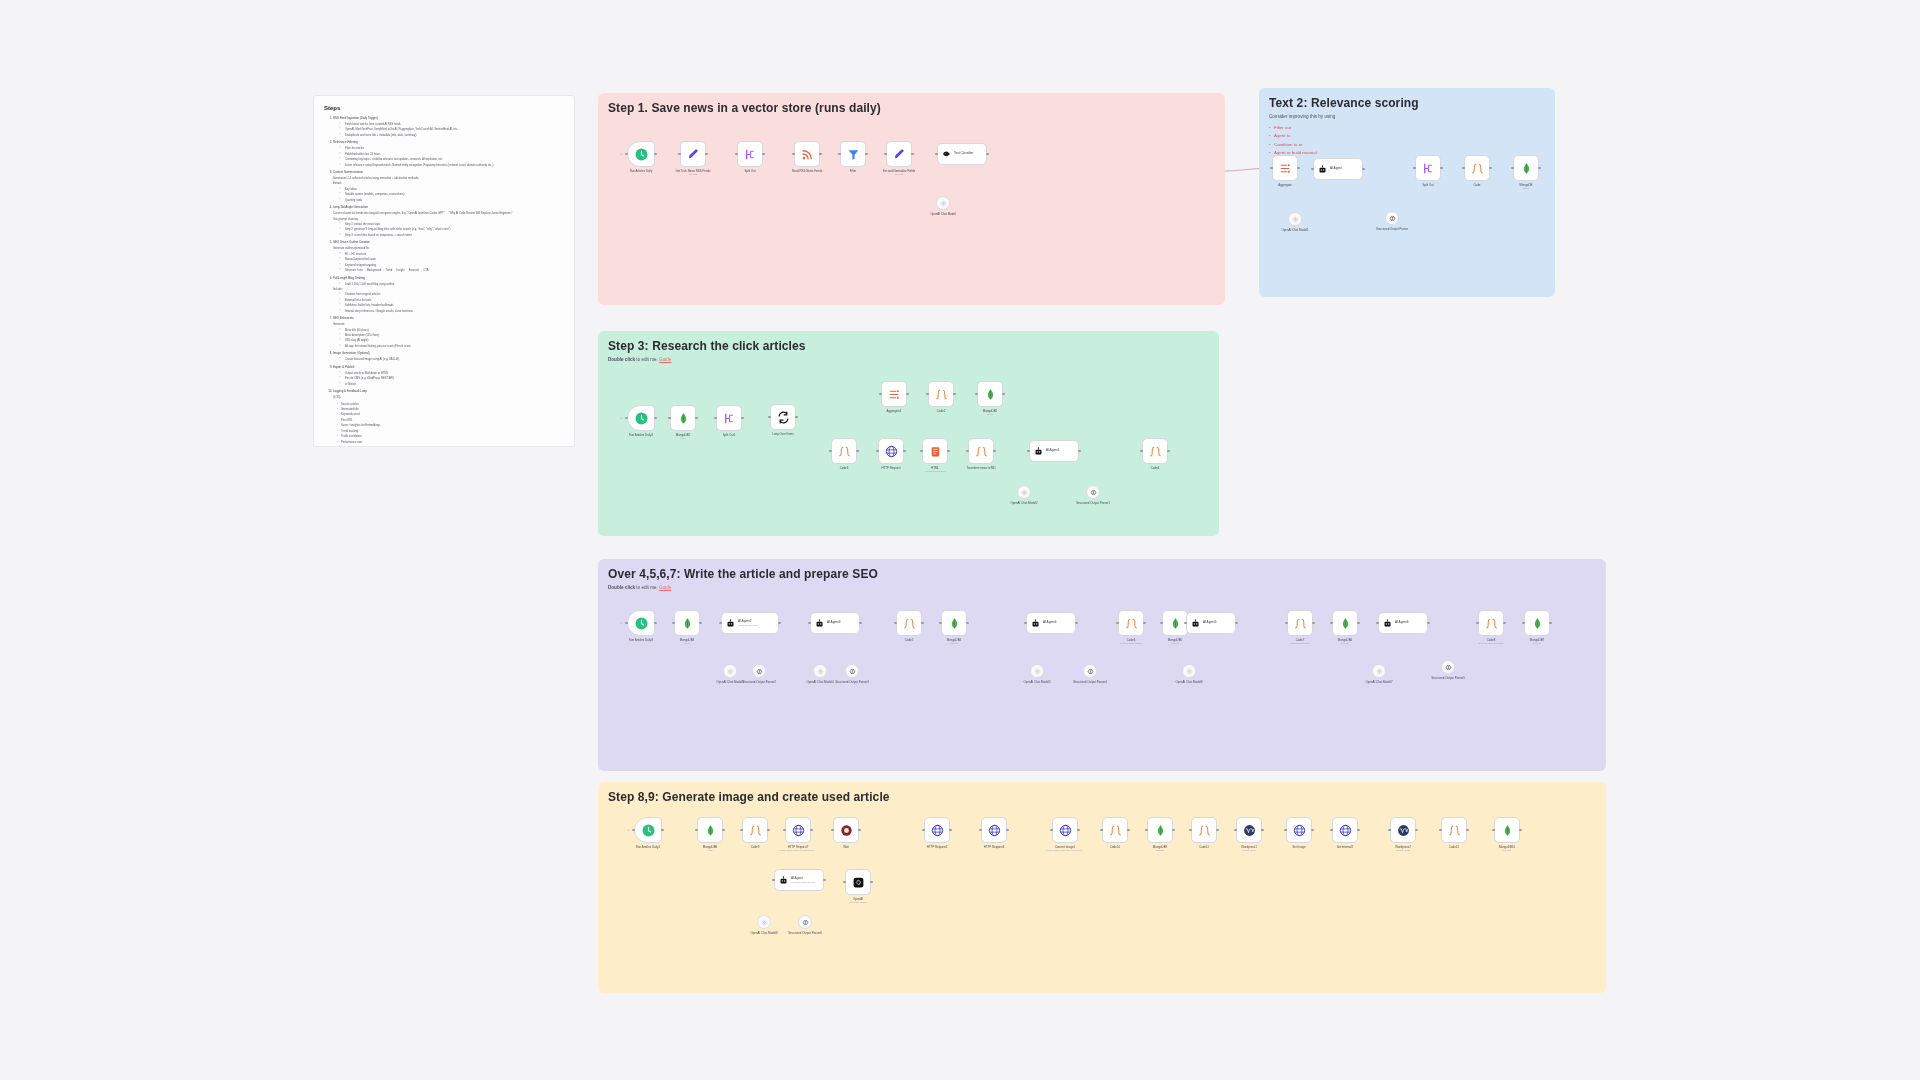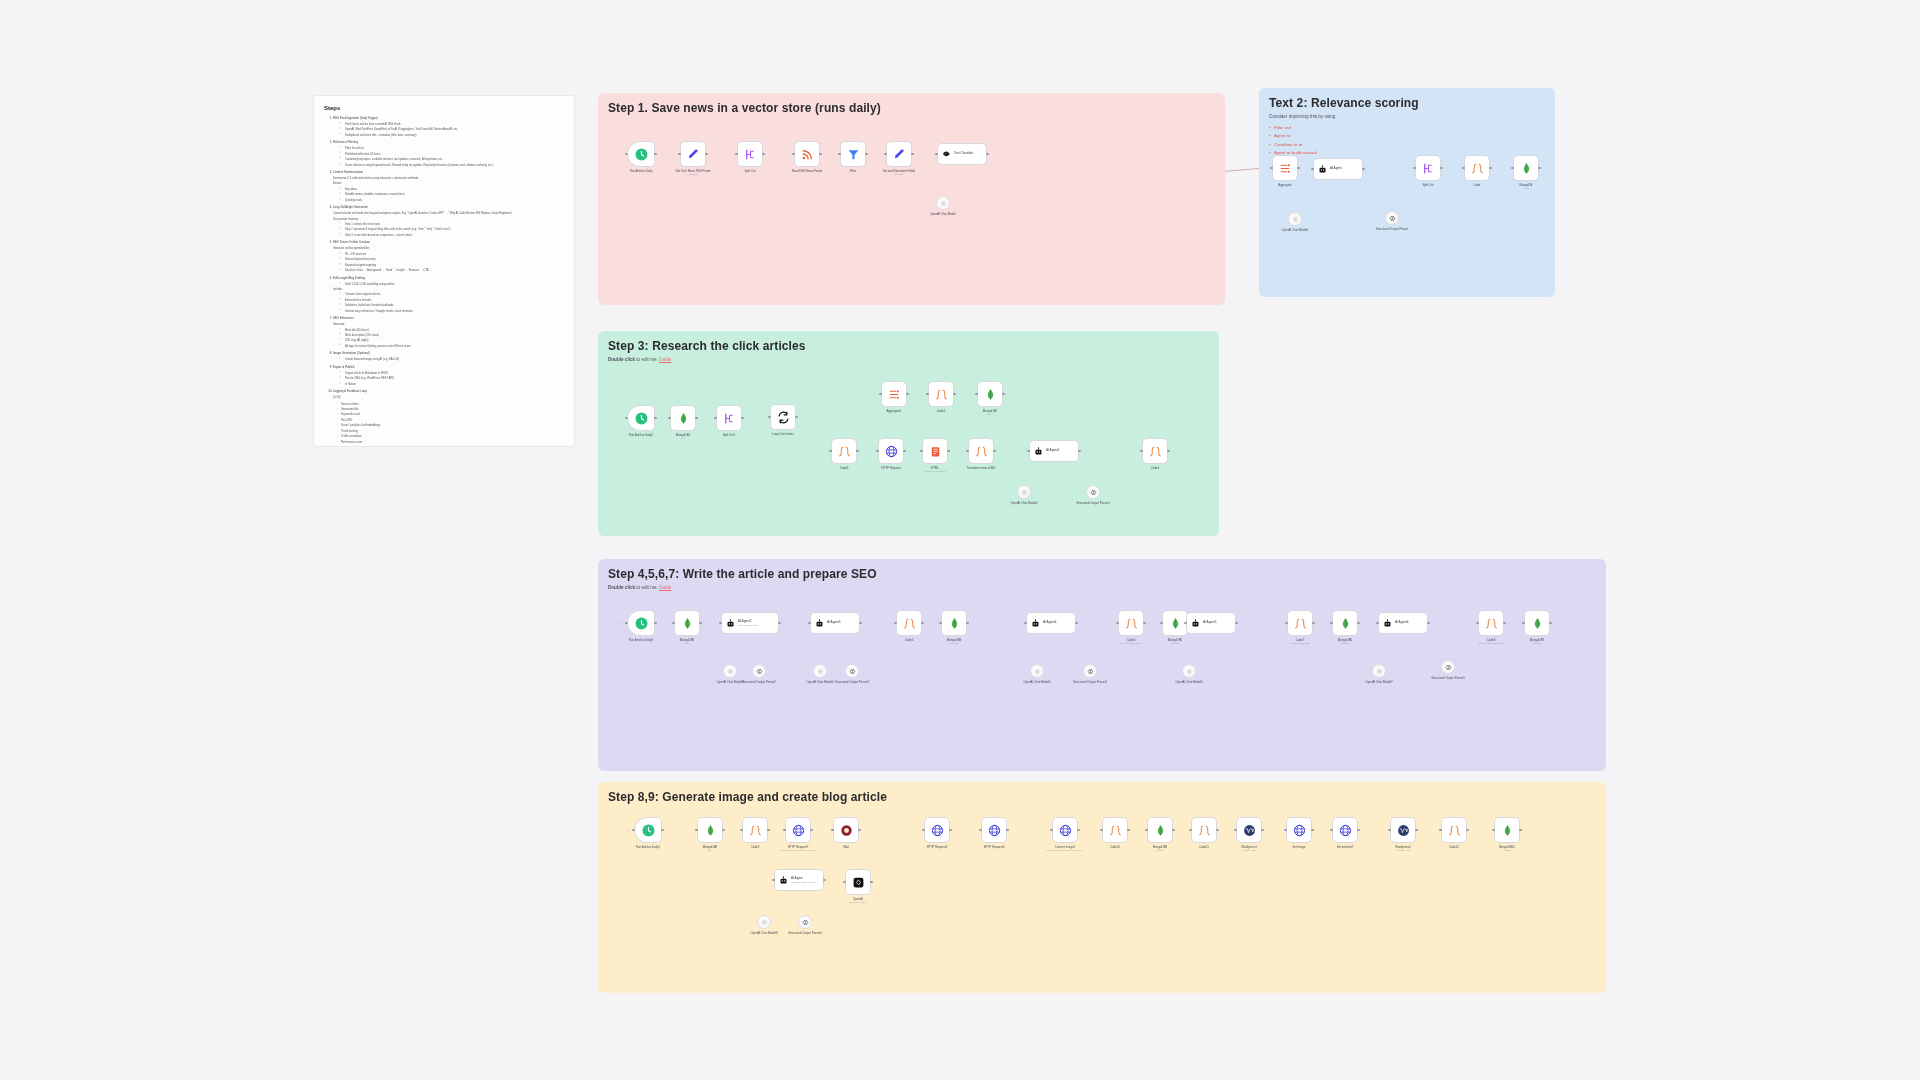--- a/index.html
+++ b/index.html
@@ -275,25 +275,25 @@
           <li>Agent to</li>
           <li>Condition to or</li>
           <li>Agent or build manual</li>
         </ul>
       </div>
       <div class="sticky" style="left: 598px; top: 331px; width: 621px; height: 205px; background: rgb(200, 238, 222);">
         <div class="sticky-title">Step 3: Research the click articles</div>
         <div class="sticky-sub"><b>Double click</b><span> to edit me.</span> <a href="#">Guide</a></div>
       </div>
       <div class="sticky" style="left: 598px; top: 559px; width: 1008px; height: 212px; background: rgb(221, 217, 243);">
-        <div class="sticky-title">Step 4,5,6,7: Write the article and prepare SEO</div>
+        <div class="sticky-title">Over 4,5,6,7: Write the article and prepare SEO</div>
         <div class="sticky-sub"><b>Double click</b><span> to edit me.</span> <a href="#">Guide</a></div>
       </div>
       <div class="sticky" style="left: 598px; top: 782px; width: 1008px; height: 211px; background: rgb(253, 238, 201);">
-        <div class="sticky-title">Step 8,9: Generate image and create blog article</div>
+        <div class="sticky-title">Step 8,9: Generate image and create used article</div>
       </div>
       <div class="node trigger" style="left: 627px; top: 141px;">
         <svg class="ico" viewBox="0 0 24 24">
           <circle cx="12" cy="12" r="11" fill="#27c07e"></circle>
           <path d="M12 6v6.5l4 2.2" stroke="#fff" stroke-width="2" fill="none" stroke-linecap="round"></path>
         </svg>
       </div>
       <div class="nlabel" style="left: 641px; top: 169px;"><span>Run Articles Daily</span></div>
       <div class="dot" style="left: 625.4px; top: 152.7px;"></div>
       <div class="dot" style="left: 654px; top: 152.7px;"></div>

